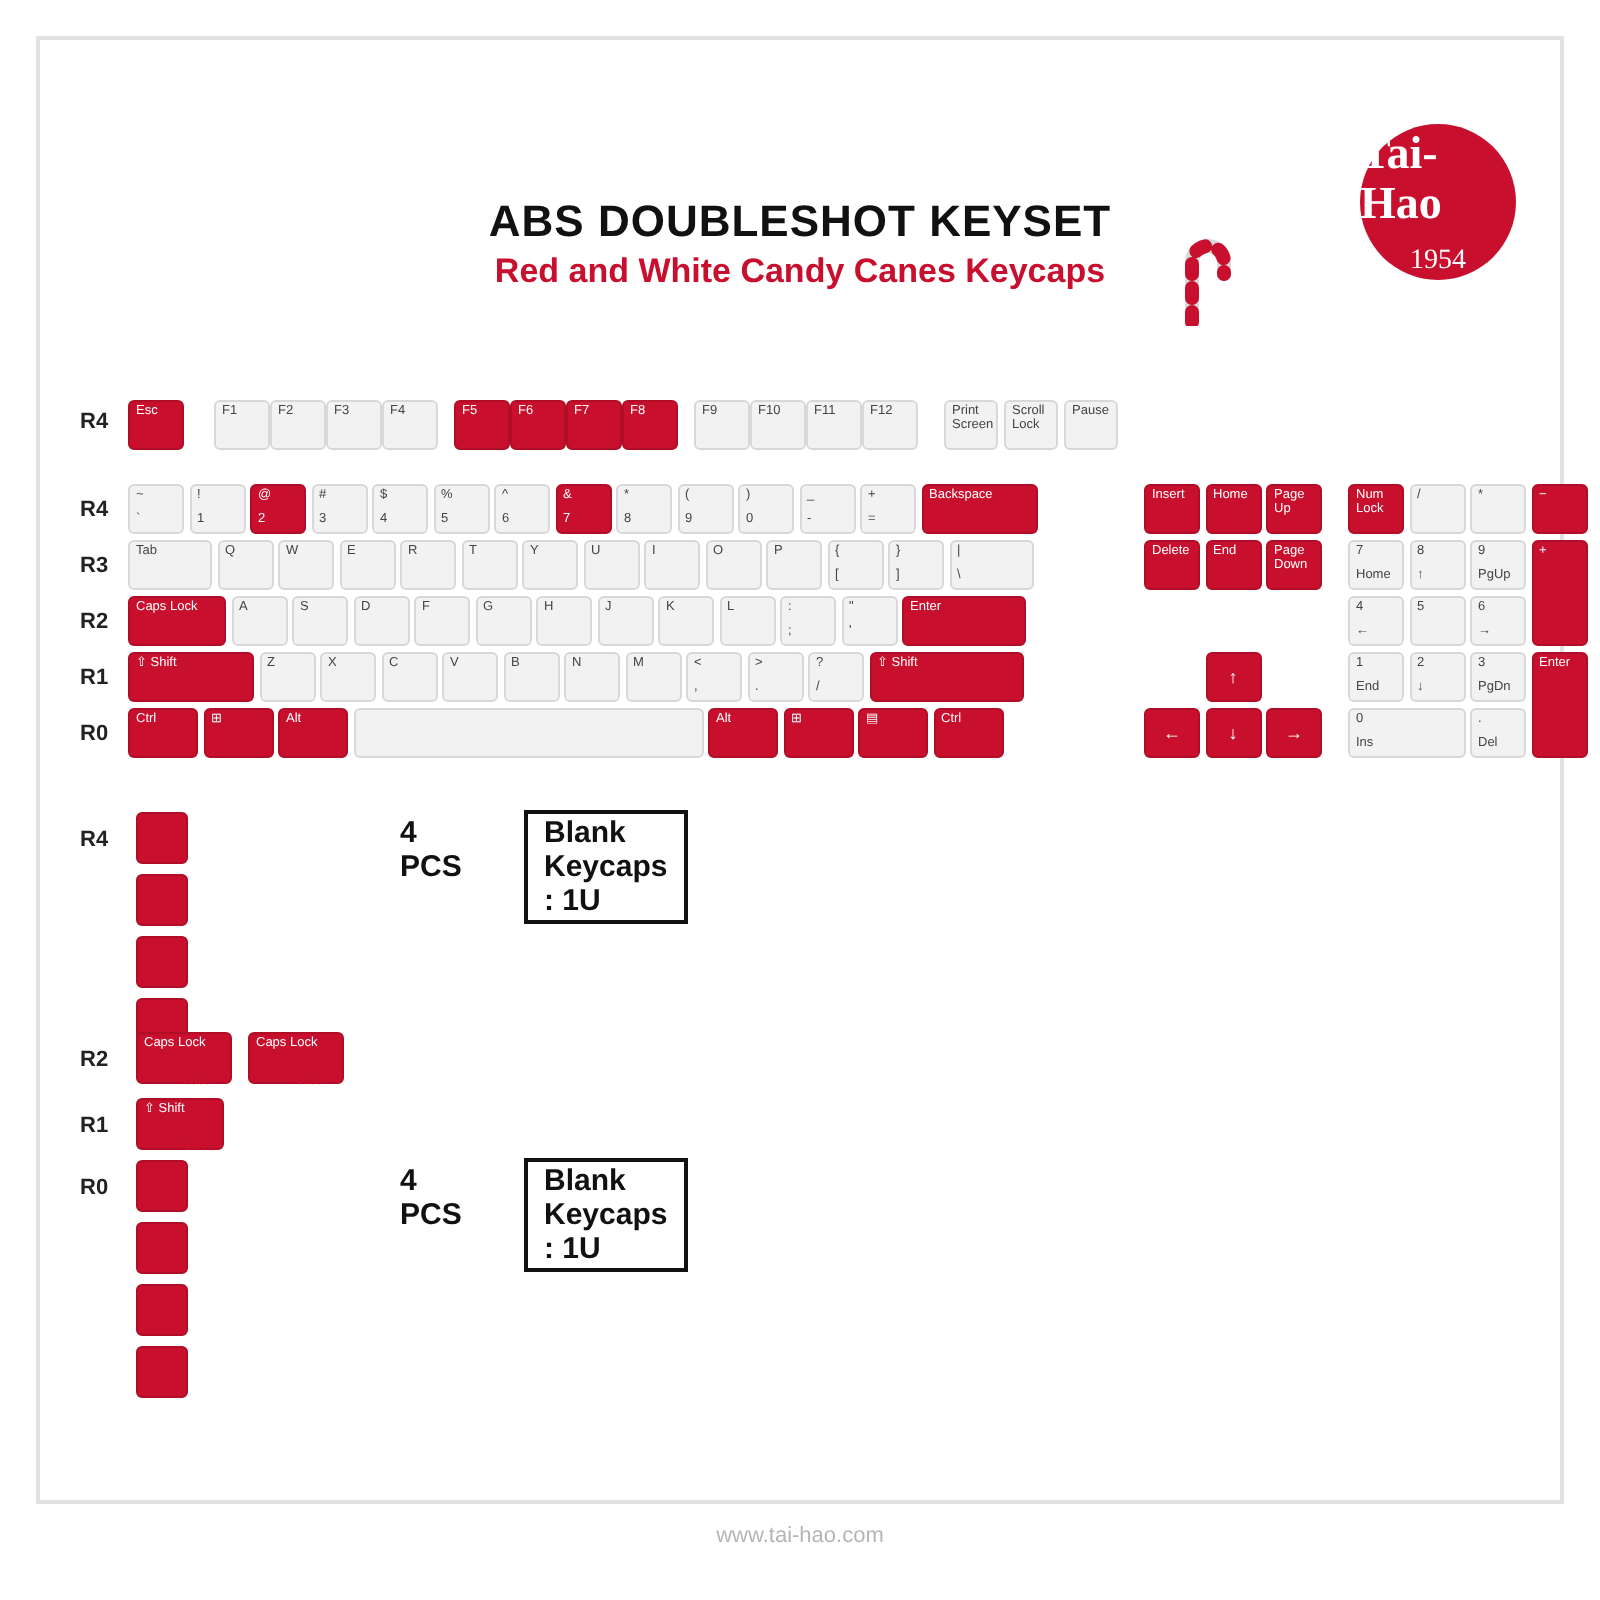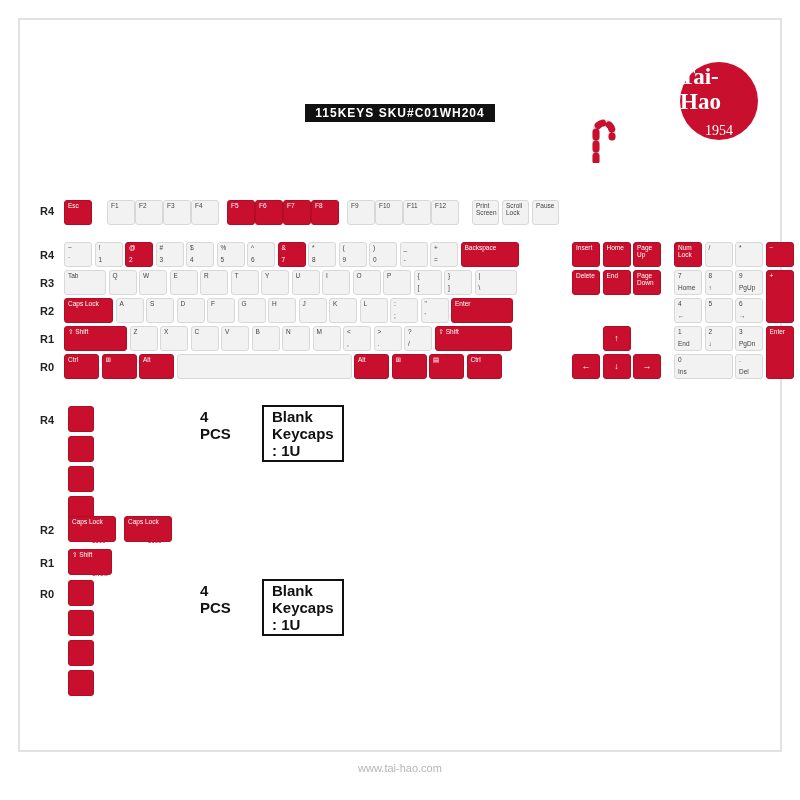--- a/index.html
+++ b/index.html
@@ -54,21 +54,22 @@
 <body>
 
 <div class="frame">
 
   <div class="brandbadge">
     <div class="bname">Tai-Hao</div>
     <div class="byear">1954</div>
   </div>
 
   <div class="titlewrap">
-    <div class="t3">115KEYS SKU#C01WH204</div>
+    <div class="t1">ABS DOUBLESHOT KEYSET</div>
+    <div class="t2">Red and White Candy Canes Keycaps</div>
   </div>
 
   <svg class="candy" viewBox="0 0 36 48">
     <path d="M10 46 L10 16 A8 8 0 0 1 26 16 L26 22" stroke="#d8d8d8" stroke-width="7" fill="none" stroke-linecap="round"></path>
     <path d="M10 46 L10 16 A8 8 0 0 1 26 16 L26 22" stroke="#c8102e" stroke-width="7" fill="none" stroke-linecap="round" stroke-dasharray="5 7"></path>
   </svg>
 
   <div class="kb">
     <div class="rowlabel" style="left:-24px;top:13px;">R4</div>
     <div class="rowlabel" style="left:-24px;top:57px;">R4</div>

